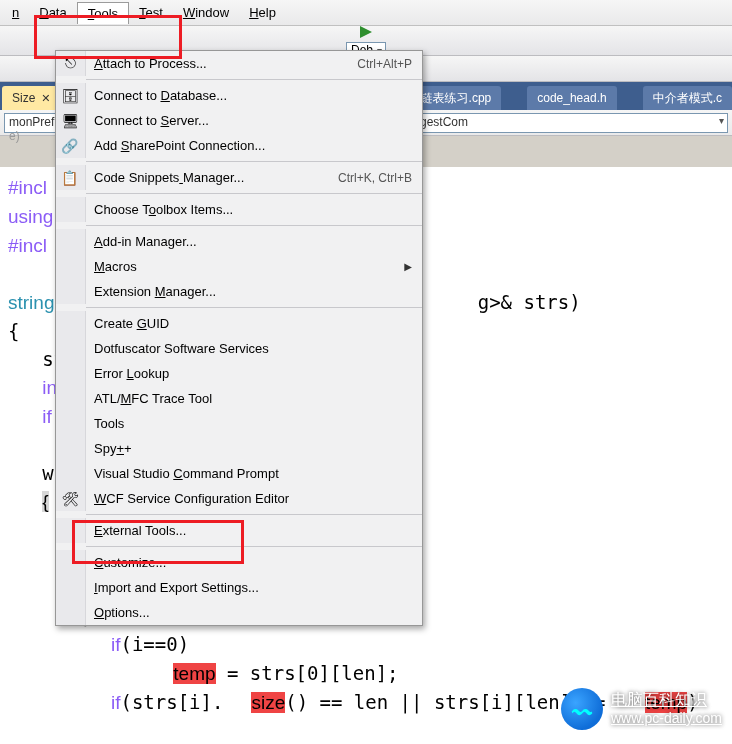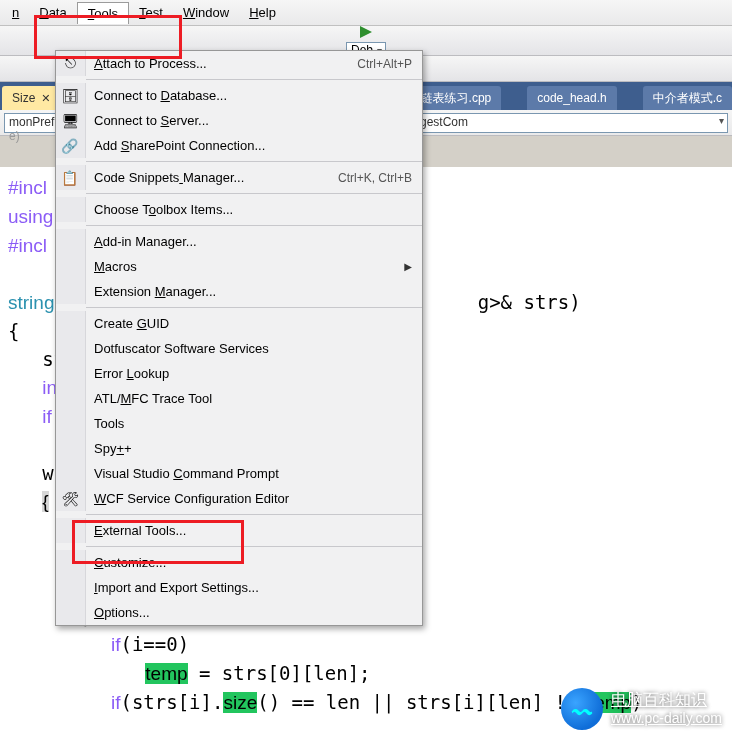--- a/index.html
+++ b/index.html
@@ -24,21 +24,21 @@
 .navbar { height: 26px; background: linear-gradient(#f6f6f6,#e9e9ea); display: flex; align-items: center; border-bottom: 1px solid #bcbcc0; }
 .navbar .slot { flex: 1; height: 20px; background: #fff; border: 1px solid #7a97b0; margin: 0 4px; position: relative; font-size: 12px; padding: 1px 4px; color: #333; }
 .navbar .slot::after { content: "▾"; position: absolute; right: 3px; font-size: 10px; color: #555; }
 .navbar .fn { color:#333; }
 .navbar .fnico { width:12px; height:12px; display:inline-block; background:#b39cd8; border:1px solid #6e4fa3; margin-right:4px; vertical-align:middle; }
 
 .editor { position: absolute; top: 167px; left: 0; right: 0; bottom: 0; background: #ffffff; padding: 6px 8px; font-family: Consolas, monospace; font-size: 19px; line-height: 28px; color: #000; white-space: pre; overflow: hidden; }
 .kw { color: #8b5cf6; }
 .typ { color: #2b91af; }
 .op { color: #000; }
-.hl { background: #22c55e; }
+.hl { background: #ef4444; margin-left: 28px; }
 .hlr { background: #d7d7d7; }
 
 .toolsmenu { position: absolute; top: 50px; left: 55px; width: 368px; background: #f1f1f2; border: 1px solid #979797; box-shadow: 2px 3px 6px rgba(0,0,0,0.35); z-index: 50; }
 .toolsmenu .mrow { height: 25px; display: flex; align-items: center; padding-right: 10px; cursor: default; }
 .toolsmenu .iconcol { width: 30px; height: 100%; background: #e9e9ec; display: flex; align-items: center; justify-content: center; border-right: 1px solid #d7d7db; font-size: 14px; }
 .toolsmenu .lbl { flex: 1; padding-left: 8px; font-size: 13px; }
 .toolsmenu .sc { font-size: 12px; color: #555; }
 .toolsmenu .arrow { font-size: 10px; color: #333; margin-left: 4px; }
 .toolsmenu .msep { height: 1px; background: #c8c8cc; margin: 3px 0 3px 30px; }
 .toolsmenu u { text-decoration: underline; }

